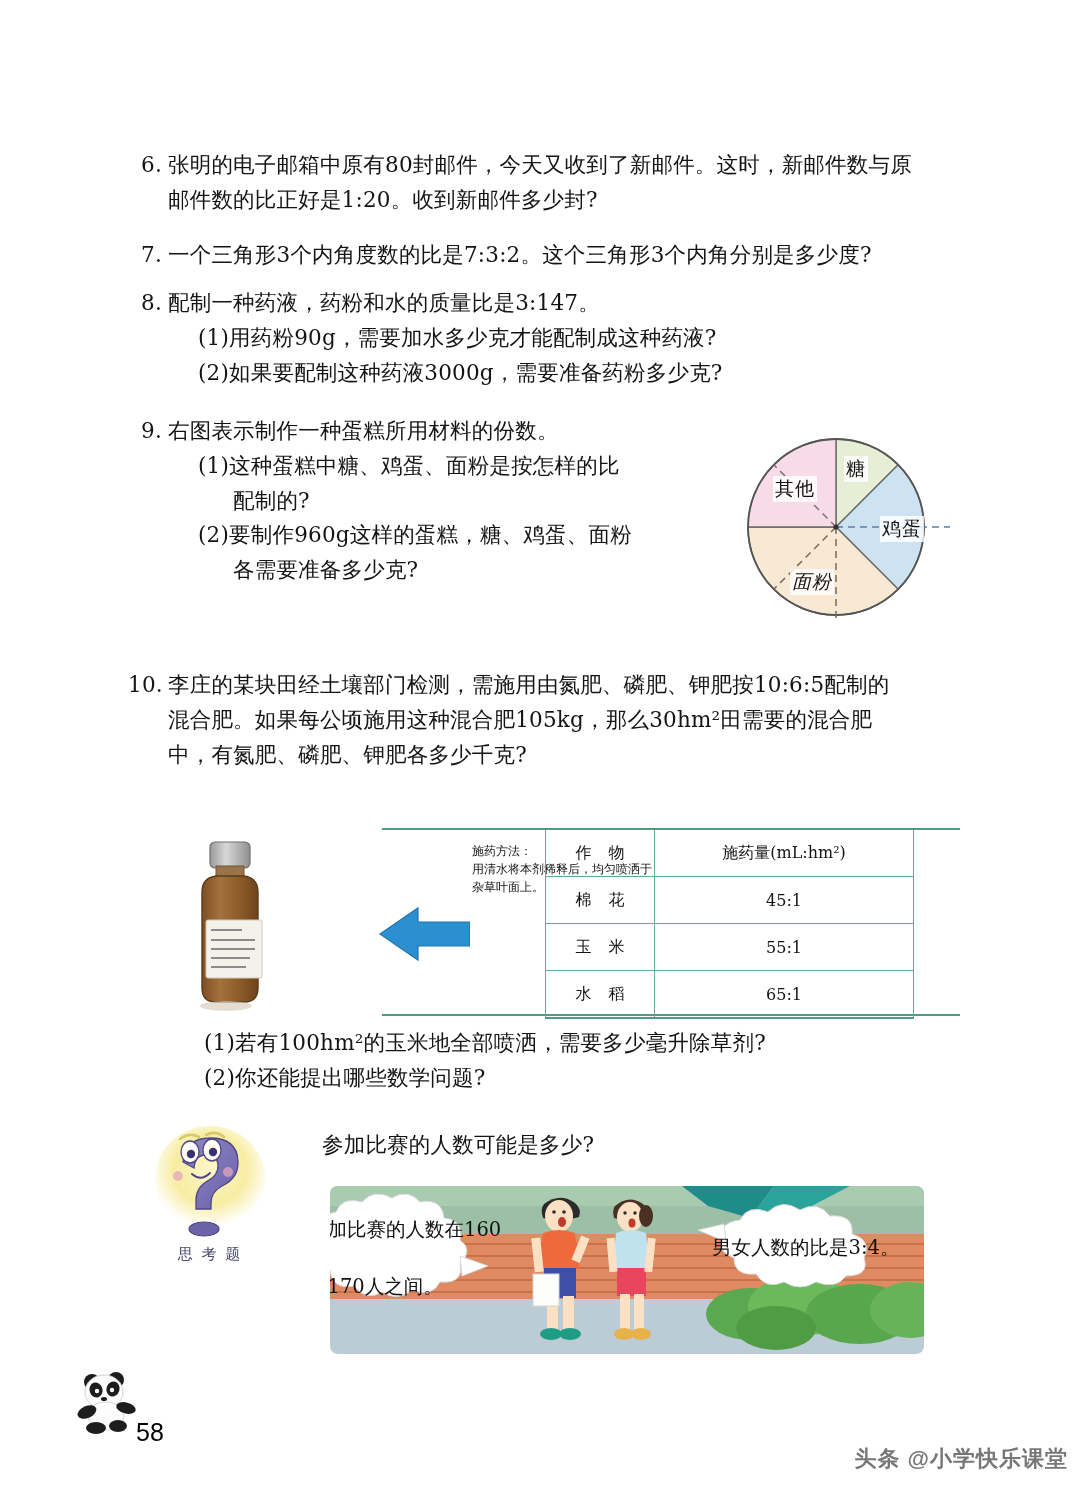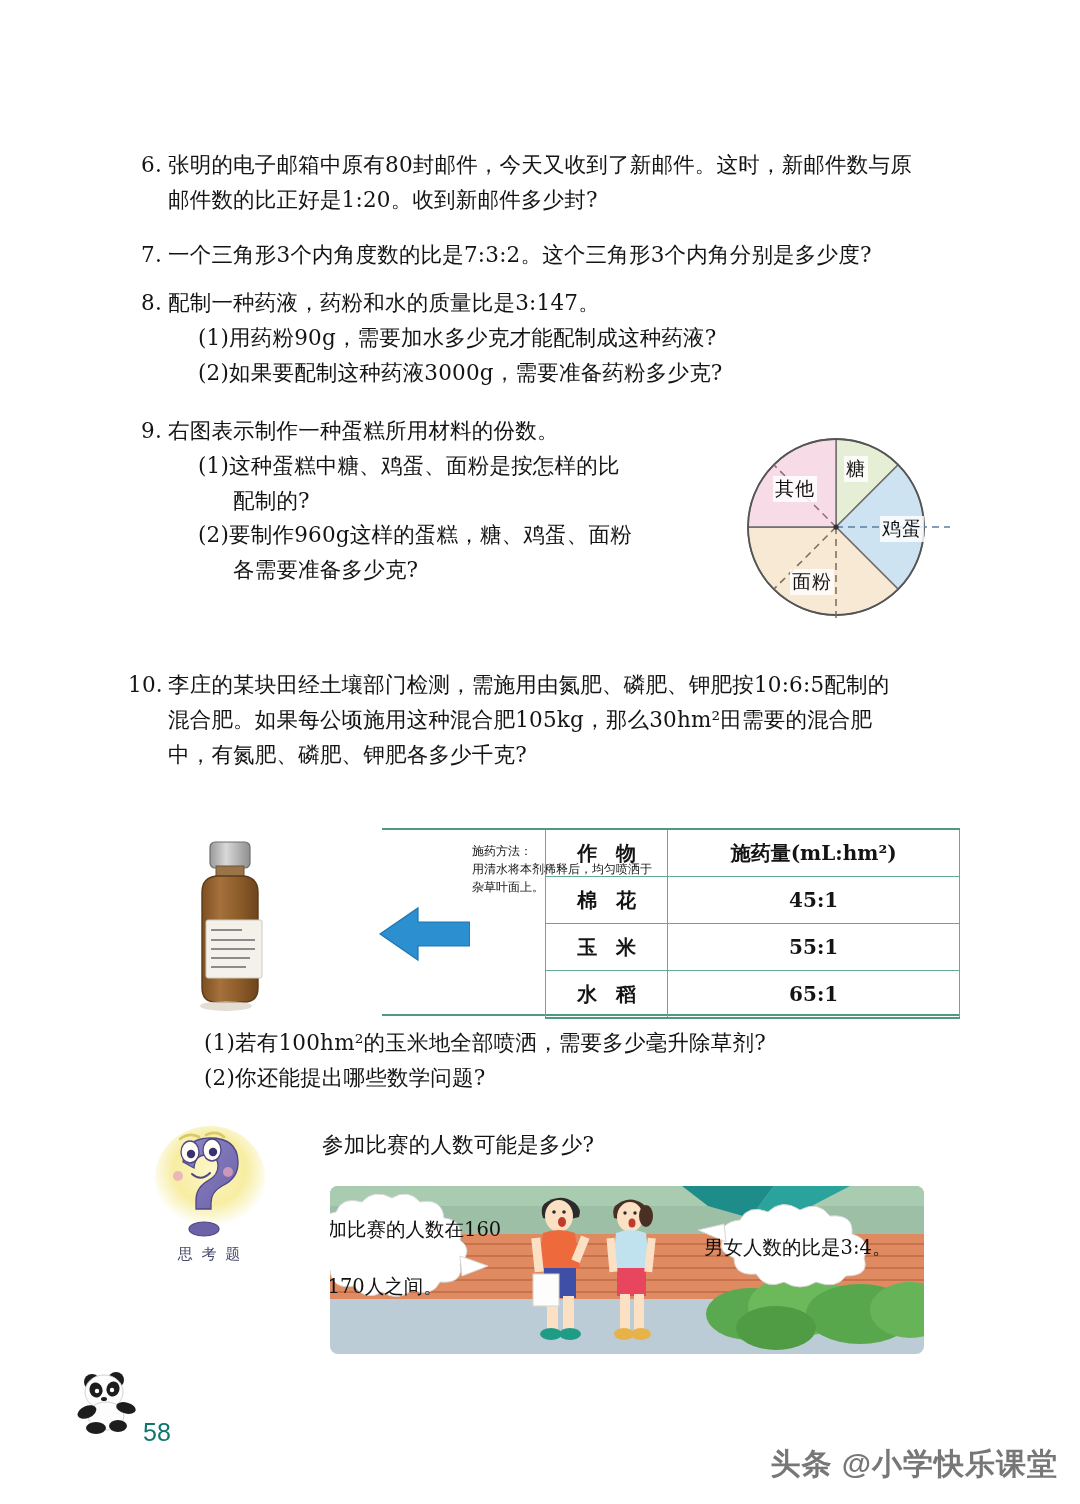--- a/index.html
+++ b/index.html
@@ -80,24 +80,23 @@
     top: 14px;
     width: 188px;
     font-size: 12px;
     line-height: 1.52;
     color: #141414;
   }
   table.htab {
     position: absolute;
     left: 395px;
     top: 0px;
-    width: 415px;
+    width: 369px;
     border-collapse: collapse;
-    font-size: 20px;
-    font-weight: bold;
+    font-size: 16px;
   }
   table.htab td {
     border: 1.4px solid #63ab92;
     text-align: center;
     height: 46px;
     color: #141414;
     padding: 0 4px;
   }
   table.htab tr:first-child td { border-top: 2.2px solid #4e9b82; }
   table.htab tr:last-child  td { border-bottom: 2.2px solid #4e9b82; }
@@ -136,32 +135,32 @@
     position: absolute;
     font-size: 19.5px;
     line-height: 1.45;
     color: #111;
     z-index: 6;
   }
 
   
   .pageno {
     position: absolute;
-    left: 143px;
+    left: 136px;
     top: 1418px;
     font-size: 25px;
-    color: #0f766e;
+    color: #000000;
     font-family: "Liberation Sans", sans-serif;
   }
   .panda { position: absolute; left: 72px; top: 1368px; }
   .watermark {
     position: absolute;
-    right: 22px;
+    right: 12px;
     top: 1444px;
-    font-size: 30px;
+    font-size: 22px;
     font-weight: bold;
     color: #5a5a5a;
     opacity: .82;
     font-family: "Liberation Sans", sans-serif;
     letter-spacing: 1px;
     white-space: nowrap;
   }
 </style>
 </head>
 <body>
@@ -226,21 +225,21 @@
 
       <line x1="118" y1="123" x2="55.8" y2="185.2" stroke="#7a6a58" stroke-width="1.5" stroke-dasharray="7,5"></line>
 
       <line x1="118" y1="123" x2="55.8" y2="60.8" stroke="#8d6a7a" stroke-width="1.5" stroke-dasharray="7,5"></line>
 
       <circle cx="118" cy="123" r="2.6" fill="#333"></circle>
     </svg>
 
     <div class="pie-label" style="left:126px; top:52px;">糖</div>
     <div class="pie-label" style="left:162px; top:112px;">鸡蛋</div>
-    <div class="pie-label" style="left:72px; top:165px;">面粉</div>
+    <div class="pie-label" style="left:72px; top:165px;font-style:italic;">面粉</div>
     <div class="pie-label" style="left:55px; top:72px;">其他</div>
   </div>
 
   <div class="prob" style="left:128px; top:668px;">
     <span class="num">10.</span>
     <div class="body">
       <div class="line">李庄的某块田经土壤部门检测，需施用由氮肥、磷肥、钾肥按10:6:5配制的</div>
       <div class="line">混合肥。如果每公顷施用这种混合肥105kg，那么30hm²田需要的混合肥</div>
       <div class="line">中，有氮肥、磷肥、钾肥各多少千克?</div>
     </div>
@@ -420,21 +419,21 @@
     <div class="bubble-l" style="left:-22px; top:30px; width:206px;">
       <div>参加比赛的人数在160人</div>
       <div>到170人之间。</div>
     </div>
 
     
     <svg style="position:absolute; left:352px; top:16px;" width="248" height="96" viewBox="0 0 248 96">
       <path d="M40,40 q-4,-20 18,-22 q8,-16 28,-8 q14,-14 32,-2 q18,-10 30,6 q24,-2 22,18 q20,6 12,24 q6,18 -18,18 q-10,14 -30,6 q-16,10 -32,0 q-18,8 -28,-8 q-22,2 -22,-16 q-16,-6 -12,-16 Z" fill="#ffffff" stroke="#d7d7d7" stroke-width="1"></path>
       <path d="M44,40 l-28,-12 l26,-6 Z" fill="#ffffff" stroke="#d7d7d7" stroke-width="1"></path>
     </svg>
-    <div class="bubble-r" style="left:374px; top:48px; width:204px;">男女人数的比是3:4。</div>
+    <div class="bubble-r" style="left:382px; top:48px; width:204px;">男女人数的比是3:4。</div>
   </div>
 
   <svg class="panda" width="78" height="68" viewBox="0 0 78 68">
     <ellipse cx="20" cy="14" rx="8" ry="8" fill="#1d1d1d"></ellipse>
     <ellipse cx="44" cy="12" rx="8" ry="8" fill="#1d1d1d"></ellipse>
     <ellipse cx="32" cy="24" rx="19" ry="17" fill="#fdfdfd" stroke="#d2d2d2" stroke-width="1"></ellipse>
     <ellipse cx="24" cy="22" rx="6.5" ry="7.5" fill="#1d1d1d" transform="rotate(-18 24 22)"></ellipse>
     <ellipse cx="41" cy="21" rx="6.5" ry="7.5" fill="#1d1d1d" transform="rotate(18 41 21)"></ellipse>
     <circle cx="25" cy="23" r="2.2" fill="#fff"></circle>
     <circle cx="40" cy="22" r="2.2" fill="#fff"></circle>

